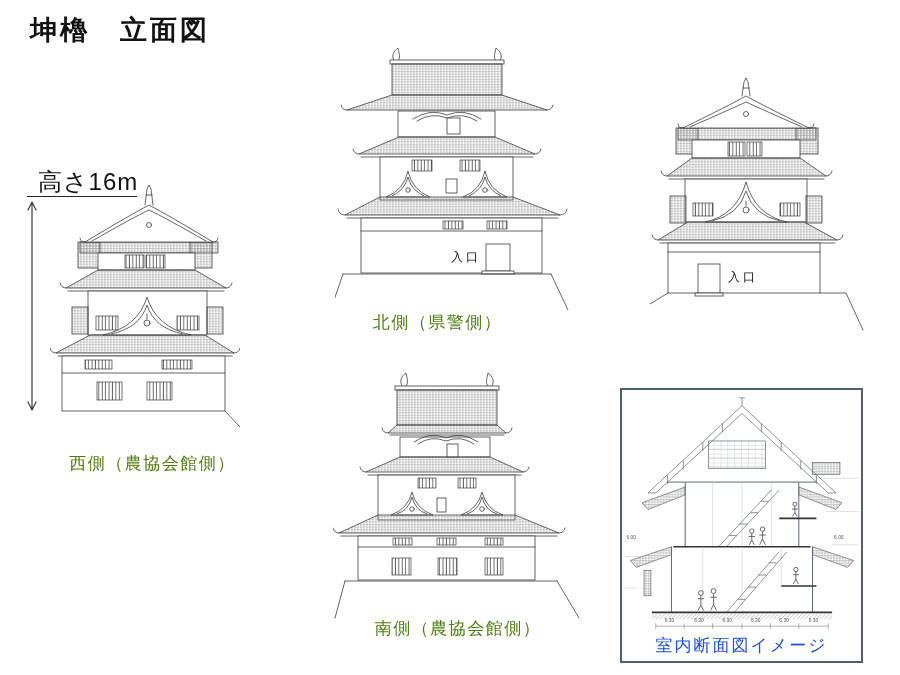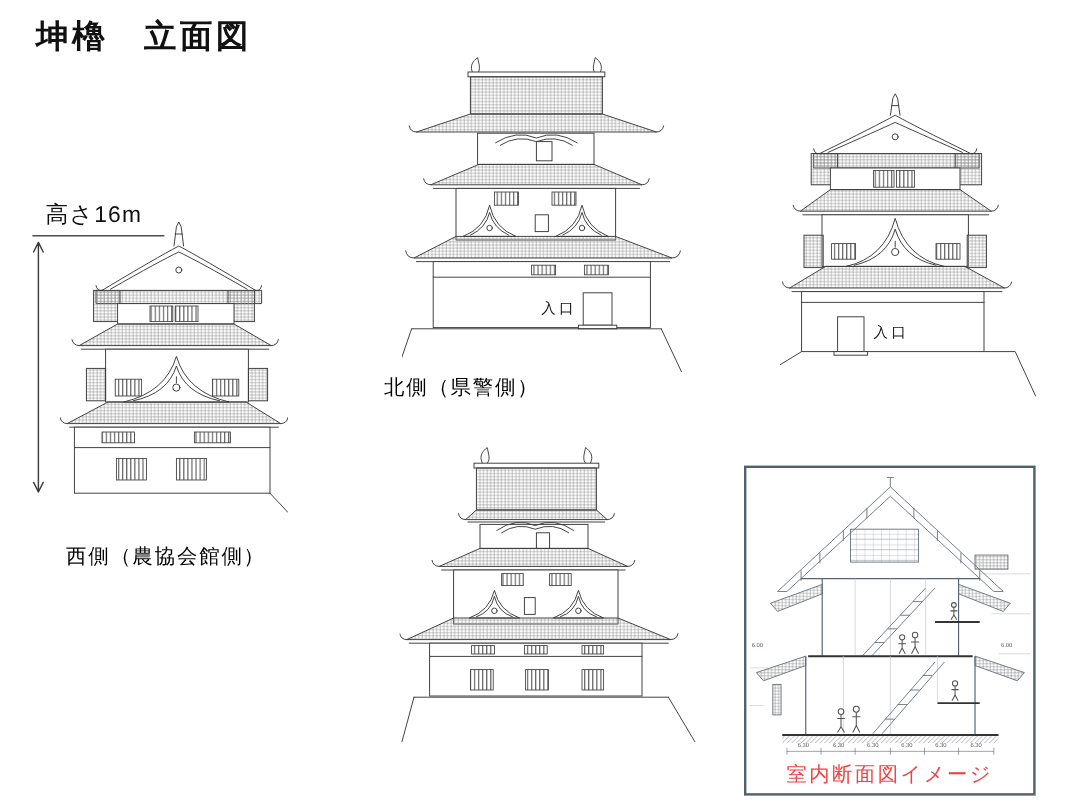--- a/index.html
+++ b/index.html
@@ -2,34 +2,34 @@
 <html><head>
 <meta charset="utf-8">
 <style>
   html,body { margin:0; padding:0; }
   body { width:900px; height:675px; background:#ffffff; position:relative; overflow:hidden;
          font-family:"Liberation Sans","DejaVu Sans",sans-serif; }
   .canvas { position:absolute; inset:0;padding-left:25px; }
   .abs { position:absolute; }
   .title { position:absolute; left:30px; top:12px; margin:0; font-size:27px; font-weight:bold;
            color:#111; letter-spacing:3px; }
-  .h-label { position:absolute; left:38px; top:166px; font-size:19px; color:#111; letter-spacing:1px; }
+  .h-label { position:absolute; left:38px; top:166px; font-size:24px; color:#111; letter-spacing:1px; }
   .h-line { position:absolute; left:27px; top:196px; width:110px; border-top:1.5px solid #222; }
-  .caption { position:absolute; font-size:17px; color:#000000; letter-spacing:1.5px; white-space:nowrap; }
+  .caption { position:absolute; font-size:17px; color:#4d7c0f; text-align:center; letter-spacing:1.5px; white-space:nowrap; }
   
   .ln   { stroke:#3c3c3c; stroke-width:0.8; fill:none; stroke-linecap:round; }
   .wall { fill:#ffffff; stroke:#3c3c3c; stroke-width:0.8; }
   .roof { fill:url(#tiles); stroke:#3c3c3c; stroke-width:0.8; }
   .win  { fill:url(#slat); stroke:#3c3c3c; stroke-width:0.7; }
   svg text { font-family:"Liberation Sans","DejaVu Sans",sans-serif; fill:#111; }
   
   .cs-box { position:absolute; left:620px; top:388px; width:243px; height:275px;
             border:2px solid #51606e; background:#fff; box-sizing:border-box; }
   .cs-caption { position:absolute; bottom:4px; left:0; width:100%; text-align:center;
-                font-size:17px; color:#ef4444; letter-spacing:2px; }
+                font-size:17px; color:#1d4ed8; letter-spacing:2px; }
   .lnc   { stroke:#5a6470; stroke-width:0.7; fill:none; }
   .roofc { fill:url(#tiles); stroke:#5a6470; stroke-width:0.7; }
   .thick { stroke:#333; stroke-width:1.7; fill:none; }
   .faint { stroke:#c8ccd2; stroke-width:0.6; fill:none; }
   .fig   { stroke:#555; stroke-width:0.9; fill:none; }
   .dim   { font-size:5px; fill:#556; }
 </style>
 </head>
 <body style="background: rgb(255, 255, 255);">
 
@@ -224,20 +224,21 @@
     <rect class="wall" x="25" y="168" width="177" height="44"></rect>
     <path class="ln" d="M25,179 H202"></path>
     <rect class="win" x="60" y="170" width="19" height="7"></rect>
     <rect class="win" x="104" y="170" width="19" height="7"></rect>
     <rect class="win" x="152" y="170" width="18" height="7"></rect>
     <rect class="win" x="59" y="190" width="19" height="17"></rect>
     <rect class="win" x="105" y="190" width="19" height="17"></rect>
     <rect class="win" x="152" y="190" width="18" height="17"></rect>
     <path class="ln" d="M12,213 H224 M12,213 L2,250 M224,213 L246,250"></path>
   </svg>
+  <div class="caption" style="left:333px;top:617px;width:250px">南側（農協会館側）</div>
 
   <div class="cs-box" style="border-color: rgb(81, 96, 110);">
     <svg class="abs" style="left:0;top:2px" width="239" height="240" viewBox="0 0 239 245">
       <path class="faint" d="M196,88 H239 M206,122 H239 M212,156 H239 M0,168 H16 M0,200 H12"></path>
       <g>
         <path class="lnc" d="M120,14 L24,103 M120,14 L216,103 M120,22 L32,103 M120,22 L208,103 M24,103 L32,103 M216,103 L208,103 M120,6 V14 M117,6 H123"></path>
         <path class="lnc" d="M100,32 V41 M80,51 V60 M60,70 V79 M44,85 V94 M140,32 V41 M160,51 V60 M180,70 V79 M196,85 V94"></path>
         <path class="lnc" d="M44,92 H196" style="stroke-width:1"></path>
         <rect x="86" y="50" width="58" height="28" fill="url(#grid6)" stroke="#5a6470" stroke-width="0.7"></rect>
         <rect class="roofc" x="192" y="72" width="28" height="12"></rect>

